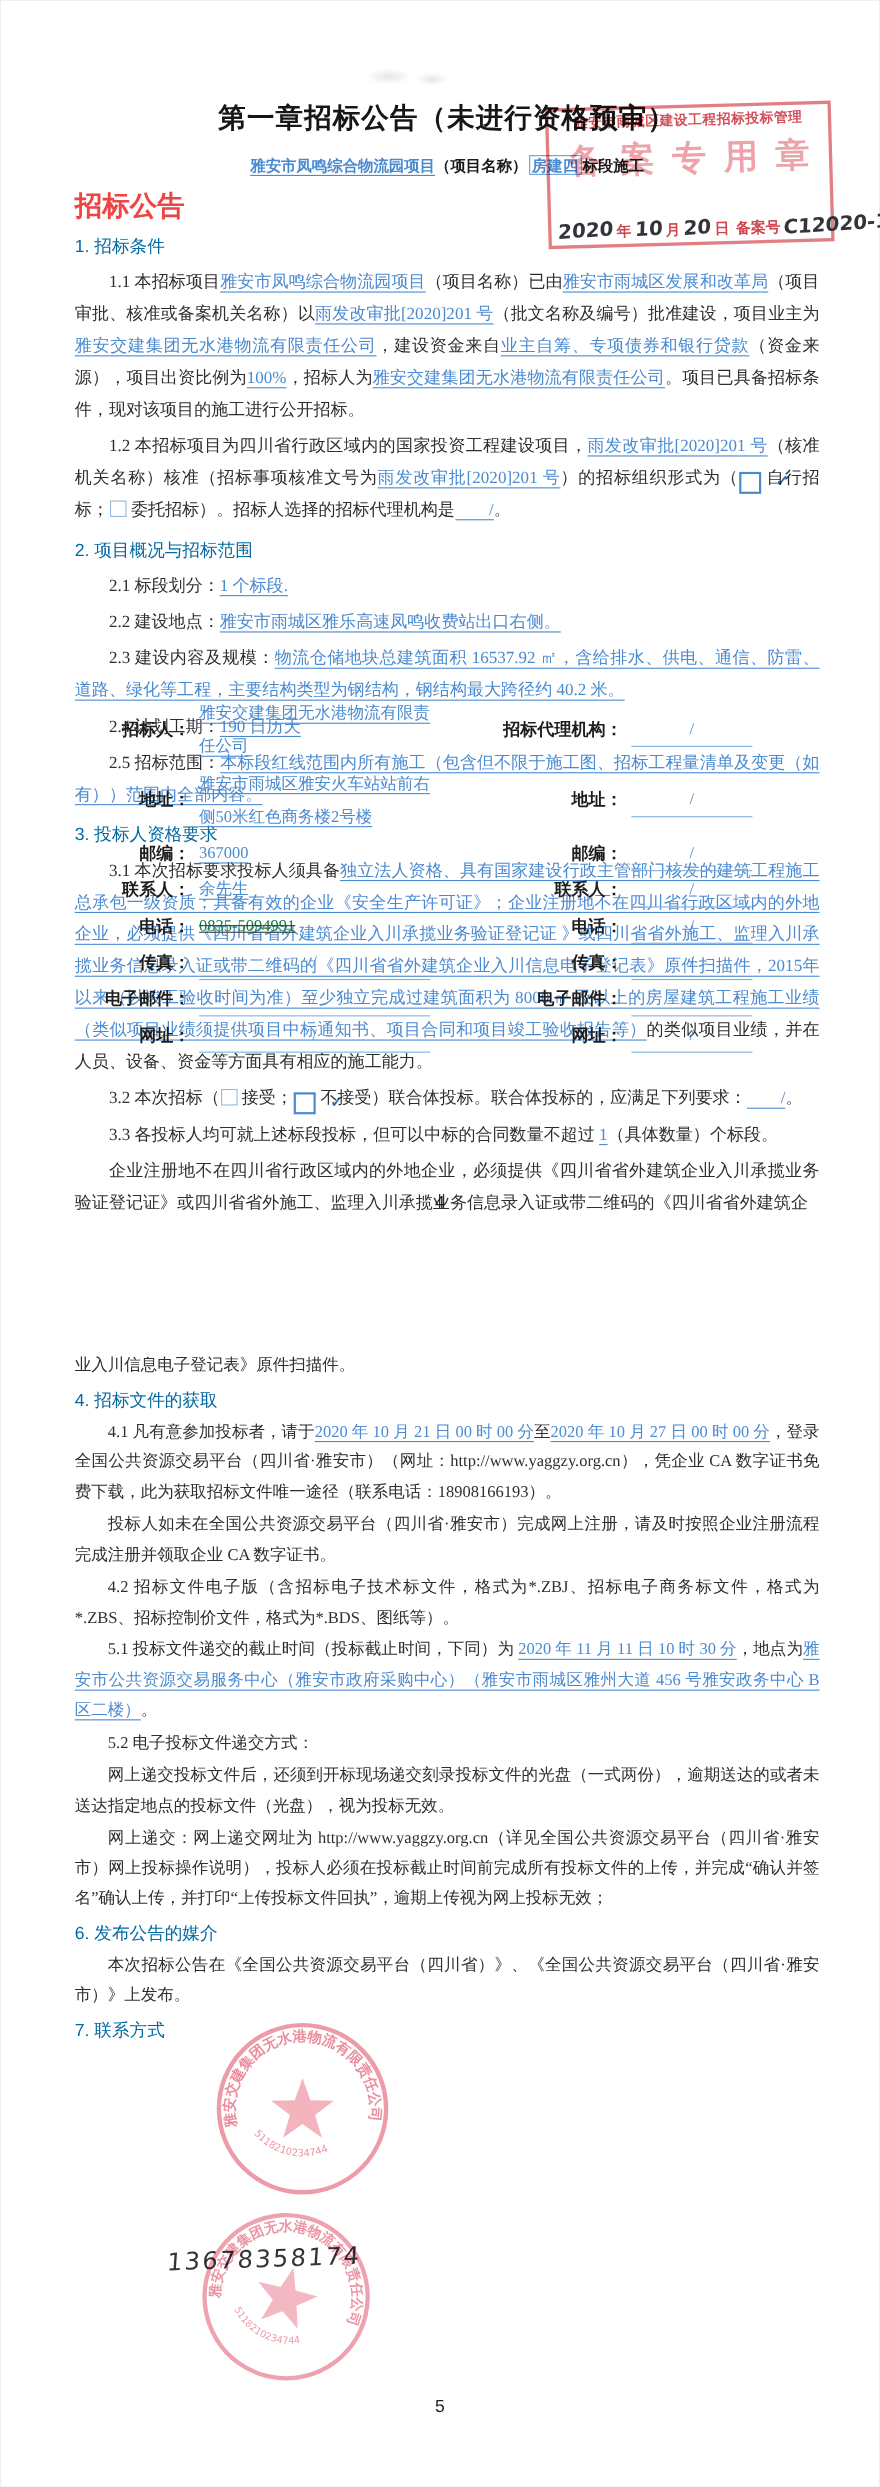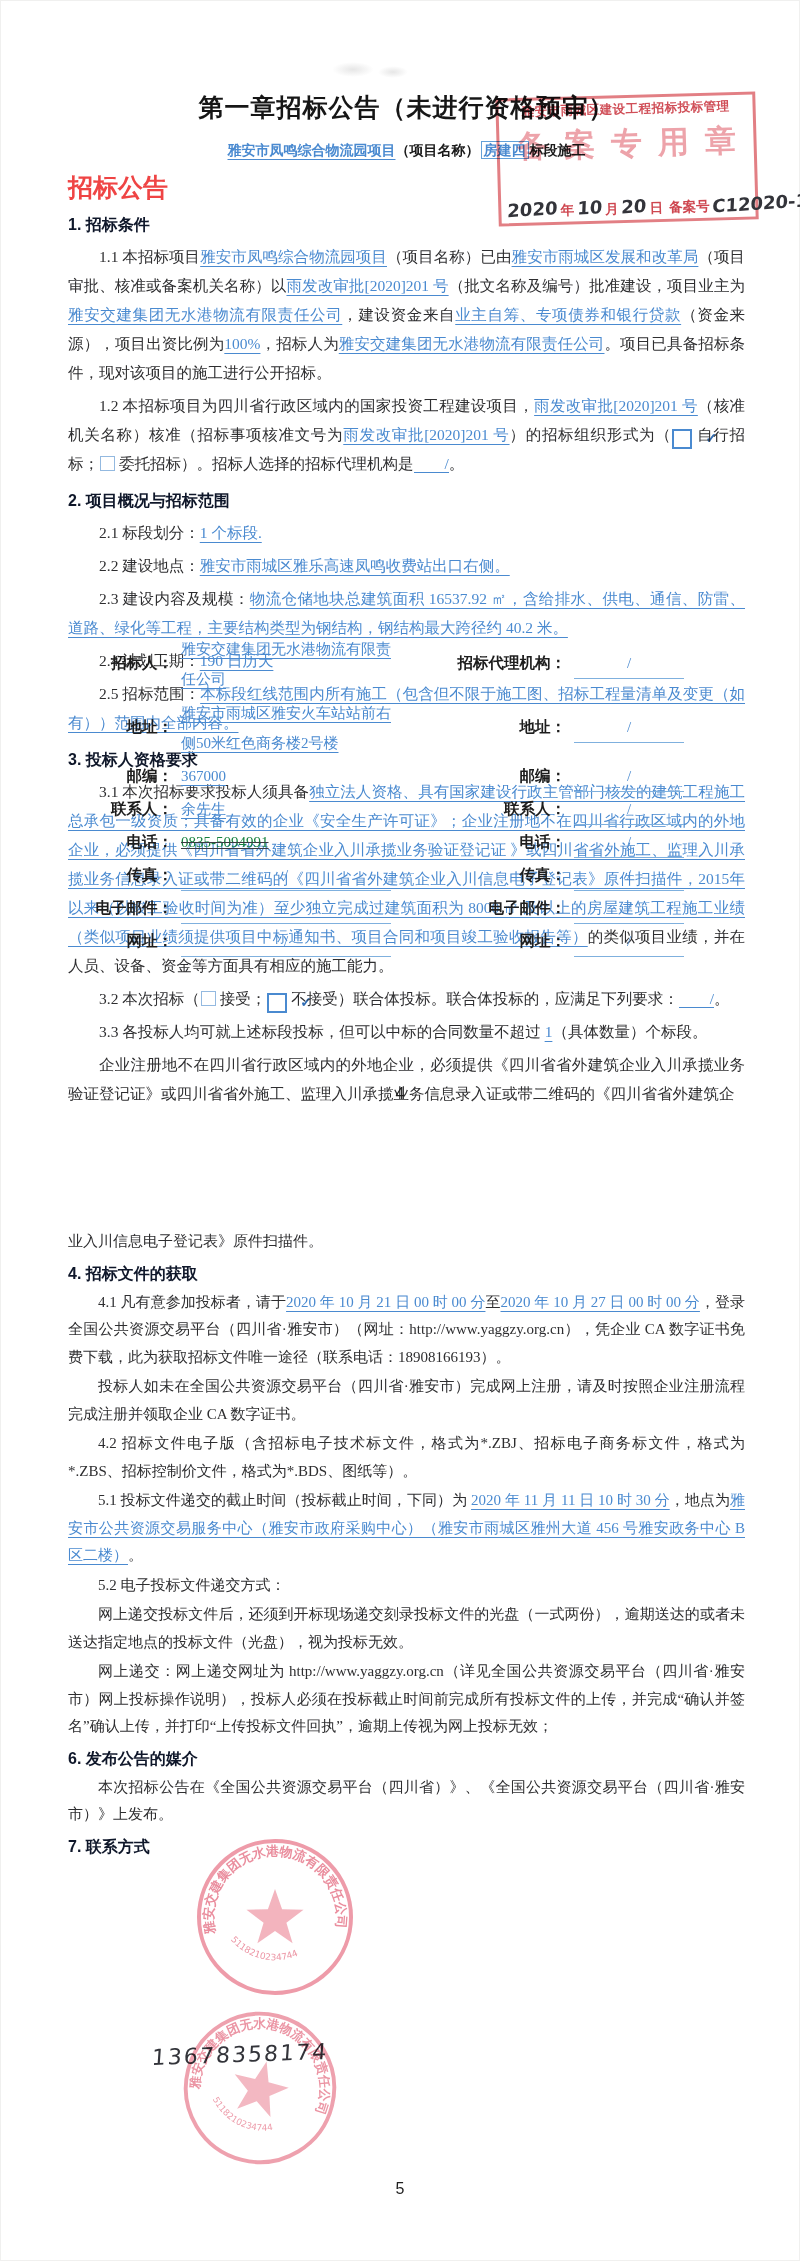--- a/index.html
+++ b/index.html
@@ -8,22 +8,22 @@
         box-shadow:inset 0 0 0 1px #f0f0ef;}
   .content{padding:0 55px 0 68px;}
   .smudge{position:absolute;border-radius:50%;background:radial-gradient(rgba(80,80,80,.14),rgba(80,80,80,0) 70%);}
   
   .doc-title{margin:88px 0 0;text-align:center;font-size:25px;font-weight:bold;color:#161616;
              font-family:"Liberation Sans","DejaVu Sans",sans-serif;letter-spacing:1px;line-height:38px;}
   .doc-subtitle{margin-top:9px;text-align:center;font-size:14px;font-weight:bold;line-height:30px;
                 font-family:"Liberation Sans","DejaVu Sans",sans-serif;color:#1b1b1b;}
   .doc-subtitle2{margin-top:7px;text-align:left;font-size:25px;font-weight:bold;line-height:30px;
                  font-family:"Liberation Sans","DejaVu Sans",sans-serif;color:#ef4444;}
-  .sec-h{font-family:"Liberation Sans","DejaVu Sans",sans-serif;font-weight:700;font-size:16px;
-         color:#0f172a;margin:10px 0 2px;line-height:26px;}
+  .sec-h{font-family:"Liberation Sans","DejaVu Sans",sans-serif;font-weight:400;font-size:16px;
+         color:#0369a1;margin:10px 0 2px;line-height:26px;}
   
   p.para{font-size:15.5px;line-height:29px;text-align:justify;margin:4px 0 0;}
   p.para.indent{text-indent:2em;}
   #page5 p.para{font-size:15px;line-height:27.5px;margin:2px 0 0;font-family:Liberation Serif, serif;}
   #page5 .sec-h{margin:4px 0 0;line-height:27px;}
   
   .run-p{color:#2e2e30;}
   .run-b{color:#1b1b1b;font-weight:bold;}
   .run-l{color:#4a8ad0;text-decoration:underline;text-underline-offset:4px;text-decoration-thickness:1px;}
   .run-box{color:#4a8ad0;font-weight:bold;border:1.5px solid #63a0d8;padding:0 2px;margin:0 1px;}

